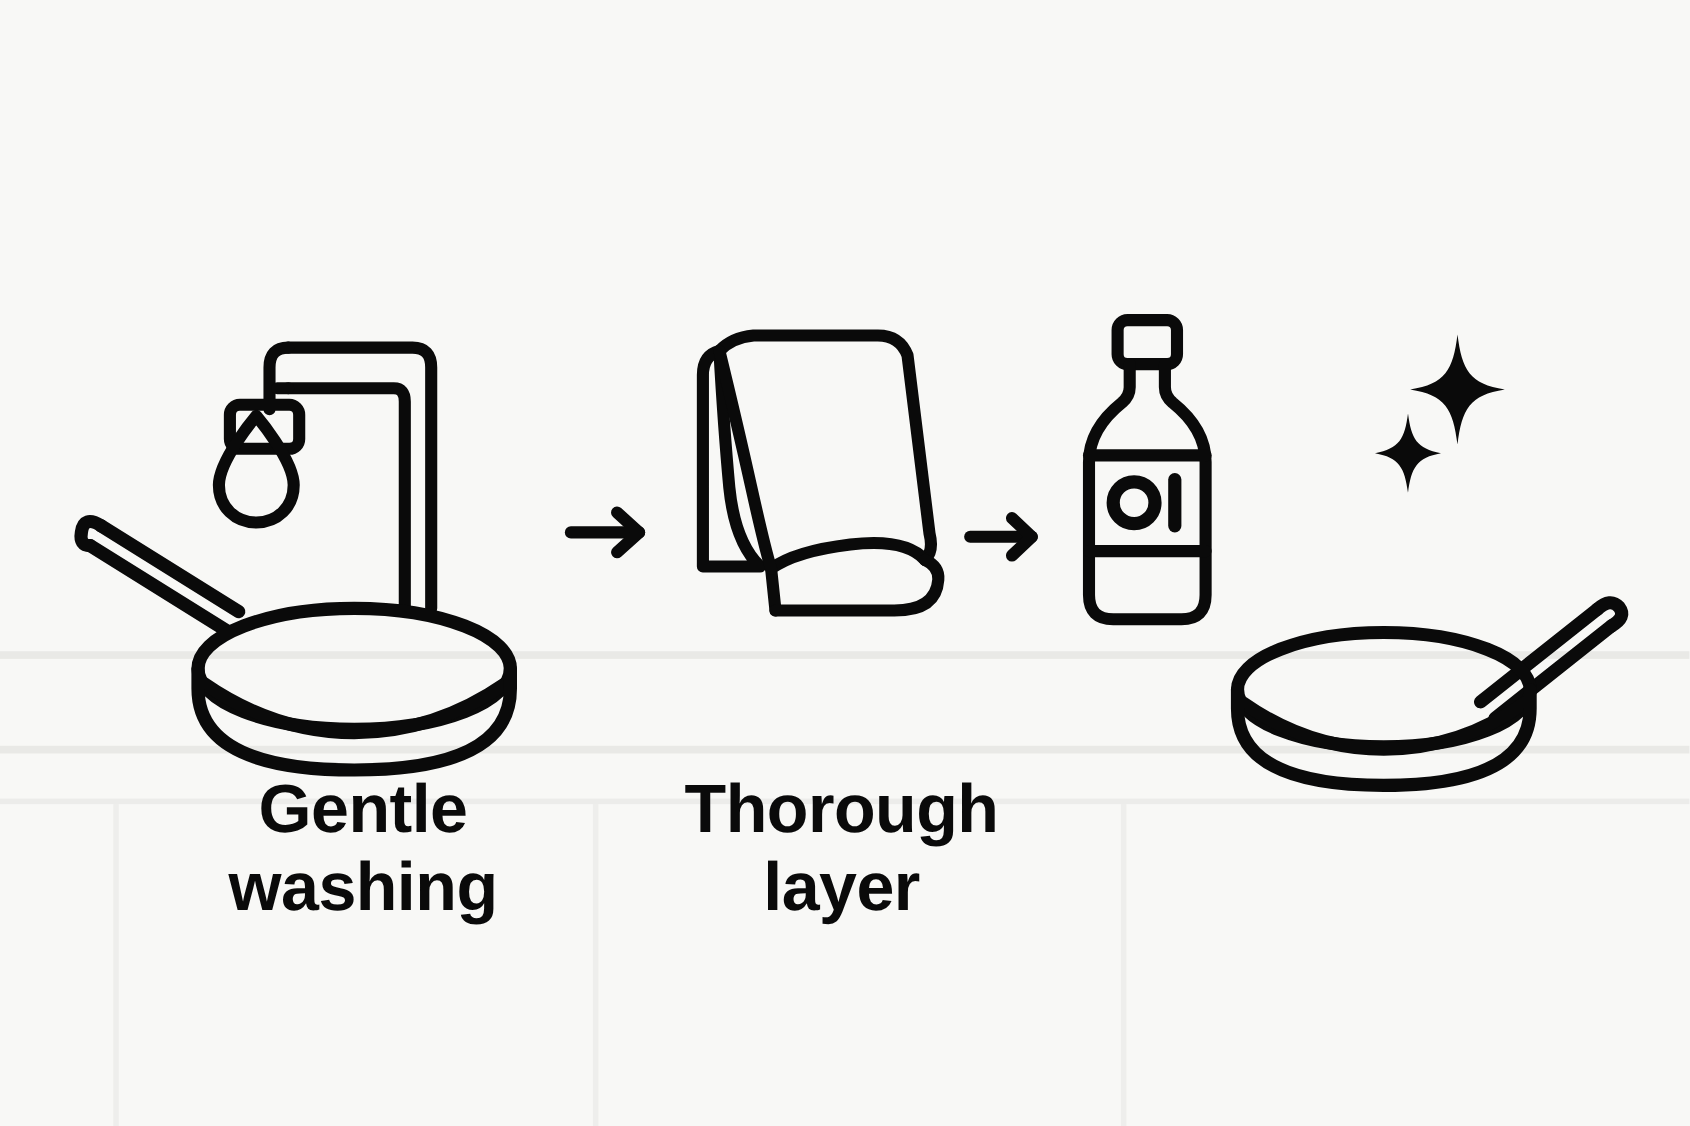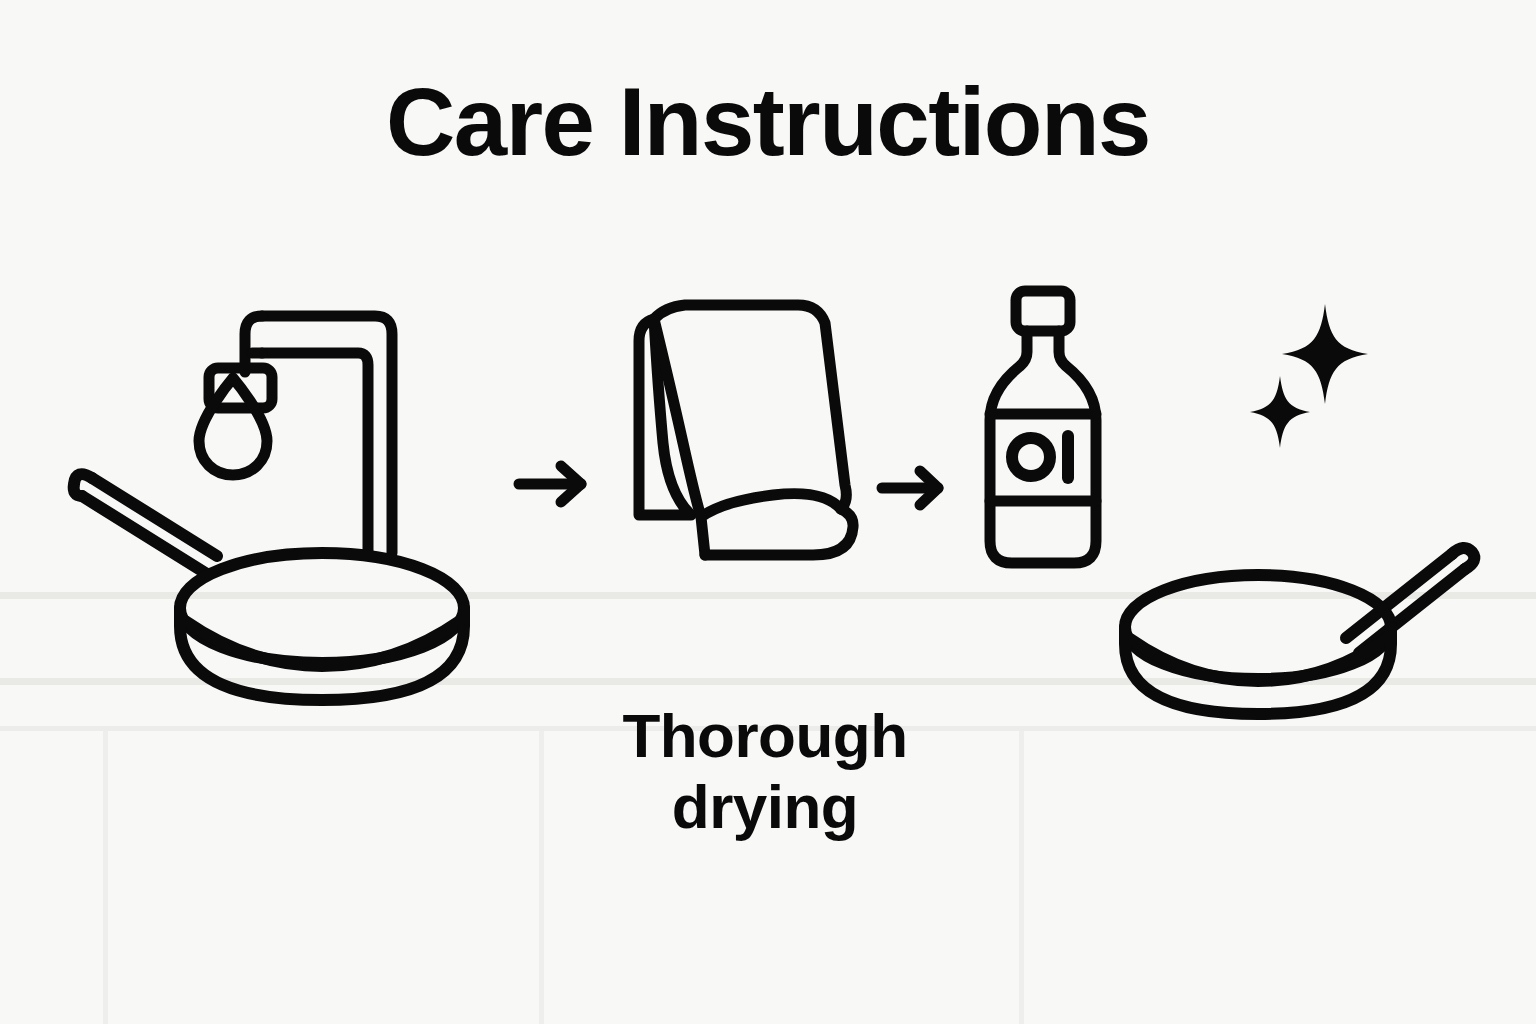--- a/index.html
+++ b/index.html
@@ -106,21 +106,20 @@
 
   <div class="tile-layer">
     <div class="grout-h" style="top:592px;"></div>
     <div class="grout-h" style="top:678px;"></div>
     <div class="grout-h thin" style="top:726px;"></div>
     <div class="grout-v" style="left:103px; top:731px; height:293px;"></div>
     <div class="grout-v" style="left:539px; top:731px; height:293px;"></div>
     <div class="grout-v" style="left:1019px; top:731px; height:293px;"></div>
   </div>
 
-  <div class="title">Care Instructions</div>
 
   <div class="icon-row">
 
     <div class="step-icon" style="left:70px; top:0;">
       <svg width="410" height="370" viewBox="0 0 410 370" fill="none" stroke="#0a0a0a" stroke-width="11" stroke-linecap="round" stroke-linejoin="round">
 
         <g>
           <path d="M 192 48 L 305 48 Q 322 48 322 66 L 322 285"></path>
           <path d="M 192 48 Q 175 48 175 66 L 175 104"></path>
           <path d="M 192 85 L 288 85 Q 298 85 298 97 L 298 285"></path>
@@ -231,17 +230,19 @@
           <path d="M 12 221 Q 72 263 140 263 Q 209 263 268 221"></path>
 
           <path d="M 7 209 L 7 226 Q 7 296 140 296 Q 273 296 273 226 L 273 209"></path>
         </g>
       </svg>
     </div>
 
   </div>
 
   <div class="caption-row">
+    <div class="caption cap-1">Gentle
+washing</div>
     <div class="caption cap-2">Thorough
-drying</div>
+layer</div>
   </div>
 
 </div>
 
 </body></html>

